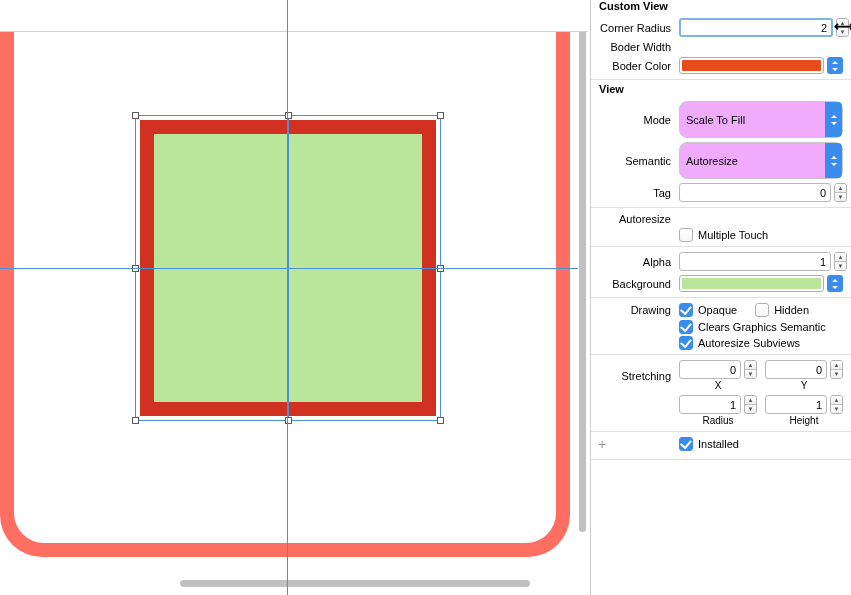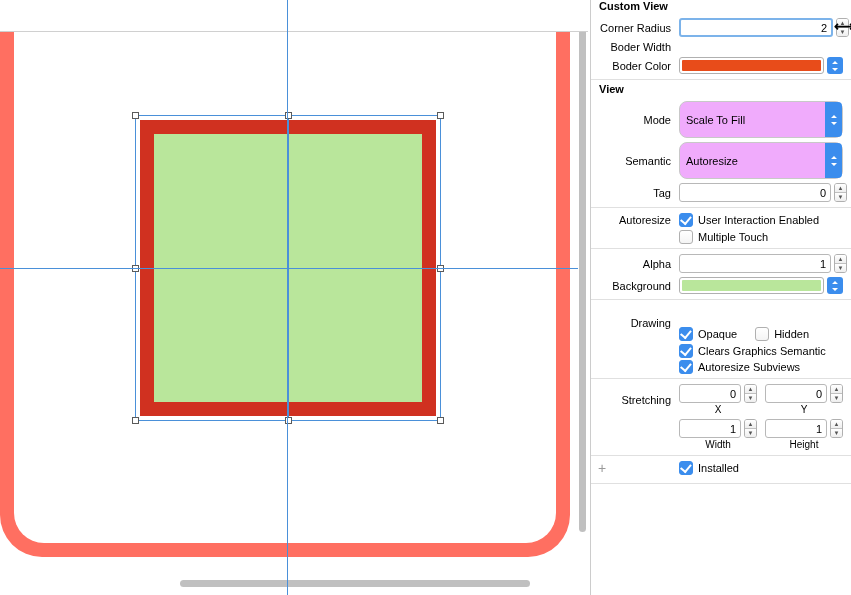--- a/index.html
+++ b/index.html
@@ -322,24 +322,20 @@
           <div>▲</div>
           <div>▼</div>
         </div>
     </div>
   </div>
 
   <div class="divider"></div>
 
   <div class="row">
     <span class="label">Autoresize</span>
-    <div class="field-area checkbox-row">
-      <div class="chk checked"></div>
-      <span class="chk-label">User Interaction Enabled</span>
-    </div>
   </div>
   <div class="row sub-row" style="padding-left:88px;text-align:center;">
     <div class="checkbox-row">
       <div class="chk"></div>
       <span class="chk-label">Multiple Touch</span>
     </div>
   </div>
 
   <div class="divider"></div>
 
@@ -366,21 +362,21 @@
           </svg>
         </div>
     </div>
   </div>
 
 
   <div class="divider"></div>
 
   <div class="row">
     <span class="label">Drawing</span>
-    <div class="field-area" style="gap:18px;margin-top:22px;">
+    <div class="field-area" style="gap:18px;">
       <div class="checkbox-row">
         <div class="chk checked"></div>
         <span class="chk-label">Opaque</span>
       </div>
       <div class="checkbox-row">
         <div class="chk"></div>
         <span class="chk-label">Hidden</span>
       </div>
     </div>
   </div>
@@ -429,21 +425,21 @@
     <span class="label"></span>
     <div class="two-col">
       <div class="col">
         <div style="display:flex;gap:3px;width:100%;">
           <input class="text-input" value="1" style="">
           <div class="stepper">
               <div>▲</div>
               <div>▼</div>
             </div>
         </div>
-        <span class="sub-label">Width</span>
+        <span class="sub-label">Radius</span>
       </div>
       <div class="col">
         <div style="display:flex;gap:3px;width:100%;">
           <input class="text-input" value="1" style="">
           <div class="stepper">
               <div>▲</div>
               <div>▼</div>
             </div>
         </div>
         <span class="sub-label">Height</span>

